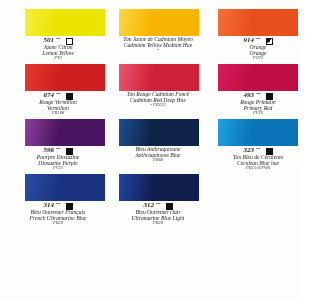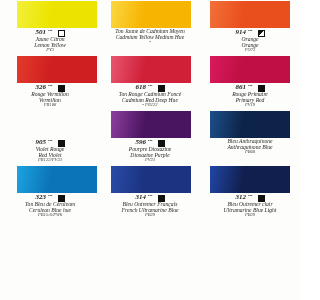--- a/index.html
+++ b/index.html
@@ -8,21 +8,21 @@
     width:300px;height:300px;
     background:#ffffff;
     font-family:"Liberation Serif","DejaVu Serif",serif;
     overflow:hidden;
   }
   #chart{
     position:relative;
     width:300px;height:300px;
     background:#fdfdfb;
     box-sizing:border-box;
-    padding:0;
+    padding:8px;
   }
   .grid{
     display:grid;
     grid-template-columns:repeat(3,1fr);
     grid-template-rows:repeat(5,55px);
     width:300px;
     column-gap:0px;
     row-gap:0px;
   }
   .cell{
@@ -131,66 +131,48 @@
           </div>
           <div class="name-fr">Orange</div>
           <div class="name-en">Orange</div>
           <div class="pigment">PO73</div>
         </div>
       </div>
       <div class="cell">
         <div class="swatch" style="background: linear-gradient(100deg, rgb(227, 59, 44) 0%, rgb(207, 31, 32) 42%, rgb(207, 31, 32) 100%);"></div>
         <div class="meta">
           <div class="codeline">
-            <span class="code">326</span>
+            <span class="code">674</span>
             <span class="stars">•••</span>
             <span class="opacity-box opaque"></span>
           </div>
           <div class="name-fr">Rouge Vermillon</div>
           <div class="name-en">Vermilion</div>
           <div class="pigment">PR188</div>
         </div>
       </div>
       <div class="cell">
         <div class="swatch" style="background: linear-gradient(100deg, rgb(233, 86, 111) 0%, rgb(207, 32, 56) 42%, rgb(207, 32, 56) 100%);"></div>
         <div class="meta">
-          <div class="codeline">
-            <span class="code">618</span>
-            <span class="stars">•••</span>
-            <span class="opacity-box opaque"></span>
-          </div>
           <div class="name-fr">Ton Rouge Cadmium Foncé</div>
           <div class="name-en">Cadmium Red Deep Hue</div>
           <div class="pigment">• PR122</div>
         </div>
       </div>
       <div class="cell">
         <div class="swatch" style="background: linear-gradient(100deg, rgb(216, 26, 92) 0%, rgb(191, 15, 68) 42%, rgb(191, 15, 68) 100%);"></div>
         <div class="meta">
           <div class="codeline">
-            <span class="code">861</span>
+            <span class="code">493</span>
             <span class="stars">•••</span>
             <span class="opacity-box opaque"></span>
           </div>
           <div class="name-fr">Rouge Primaire</div>
           <div class="name-en">Primary Red</div>
           <div class="pigment">PV19</div>
-        </div>
-      </div>
-      <div class="cell">
-        <div class="swatch"></div>
-        <div class="meta">
-          <div class="codeline">
-            <span class="code">905</span>
-            <span class="stars">•••</span>
-            <span class="opacity-box opaque"></span>
-          </div>
-          <div class="name-fr">Violet Rouge</div>
-          <div class="name-en">Red Violet</div>
-          <div class="pigment">PR122/PV23</div>
         </div>
       </div>
       <div class="cell">
         <div class="swatch" style="background: linear-gradient(100deg, rgb(141, 63, 158) 0%, rgb(74, 21, 96) 42%, rgb(74, 21, 96) 100%);"></div>
         <div class="meta">
           <div class="codeline">
             <span class="code">596</span>
             <span class="stars">•••</span>
             <span class="opacity-box opaque"></span>
           </div>

